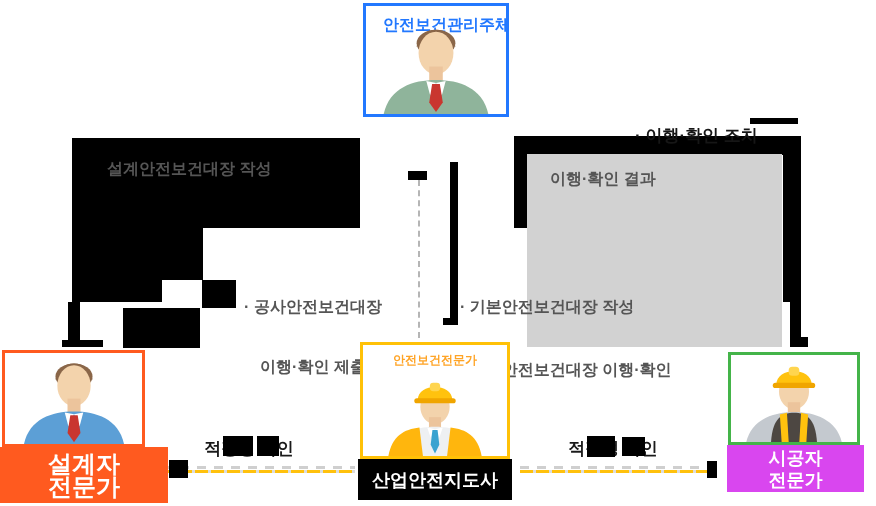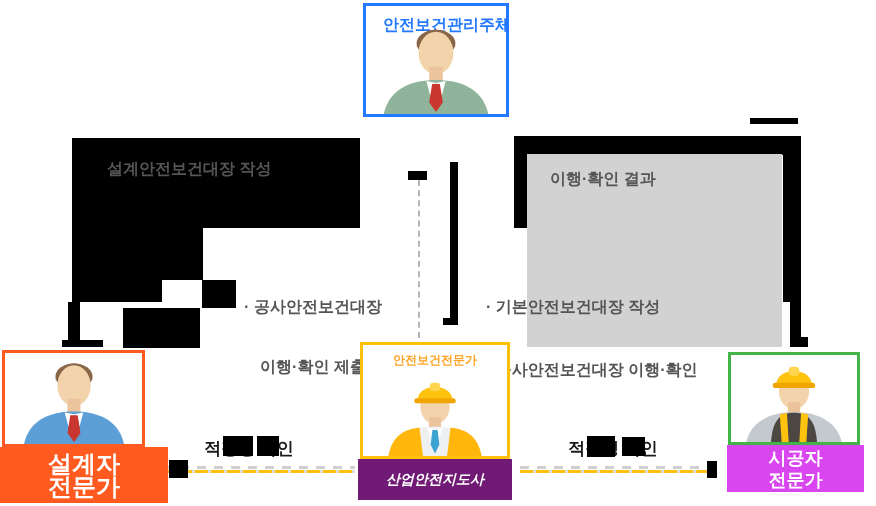--- a/index.html
+++ b/index.html
@@ -48,27 +48,28 @@
   <div class="frag" style="left:783px;top:155px;width:18px;height:147px;"></div>
   <div class="frag" style="left:790px;top:302px;width:11px;height:35px;"></div>
   <div class="frag" style="left:790px;top:337px;width:18px;height:10px;"></div>
 
   <div class="gray-panel"></div>
   <div class="lbl" style="left:550px;top:169px;">이행·확인 결과</div>
 
   <div class="lbl" style="left:107px;top:159px;">설계안전보건대장 작성</div>
 
   <div class="lbl-dark" style="left:635px;top:78px;">
+    <div>· 이행·확인 조치</div>
   </div>
 
   <div class="lbl" style="left:233px;top:257px;width:160px;text-align:center;line-height:20px;">
     <div>· 공사안전보건대장</div>
     <div>이행·확인 제출</div>
   </div>
-  <div class="lbl" style="left:460px;top:254px;line-height:21px;margin-left:26px;">
+  <div class="lbl" style="left:460px;top:254px;line-height:21px;">
     <div>· 기본안전보건대장 작성</div>
     <div>· 공사안전보건대장 이행·확인</div>
   </div>
 
   <div class="vdash"></div>
 
   <div class="hline" style="left:163px;width:192px;">
     <div class="gdash"></div>
     <div class="ydash"></div>
   </div>
@@ -129,21 +130,21 @@
       <rect x="54" y="10" width="12" height="10" rx="4" fill="#ffd54f"></rect>
       <rect x="36" y="28" width="48" height="6" rx="3" fill="#f0a500"></rect>
       <path d="M6,95 C12,70 36,61 60,61 C84,61 108,70 114,95 Z" fill="#eef0f2"></path>
       <path d="M6,95 C10,72 24,64 42,62 L46,95 Z" fill="#ffb60d"></path>
       <path d="M114,95 C110,72 96,64 78,62 L74,95 Z" fill="#ffb60d"></path>
       <path d="M51,62 L60,64 L55,74 Z" fill="#ffffff"></path>
       <path d="M69,62 L60,64 L65,74 Z" fill="#ffffff"></path>
       <path d="M57,65 L63,65 L65,82 L60,92 L55,82 Z" fill="#3aa3d0"></path>
     </svg>
   </div>
-  <div class="banner" style="left:358px;top:459px;width:154px;height:41px;background:#701a75;font-size:14px;font-style:italic;">
+  <div class="banner" style="left:358px;top:459px;width:154px;height:41px;background:#000000;font-size:18px;">
     <div>산업안전지도사</div>
   </div>
 
   <div class="entity-box" style="left:728px;top:352px;width:132px;height:93px;border-color:#44b449;">
     <svg class="person" width="116" height="84" viewBox="0 0 120 95">
       <ellipse cx="60" cy="38" rx="17" ry="20" fill="#f3d3ac"></ellipse>
       <rect x="53" y="50" width="14" height="14" fill="#ecc49c"></rect>
       <path d="M40,30 C40,10 80,10 80,30 Z" fill="#ffc20e"></path>
       <rect x="54" y="10" width="12" height="10" rx="4" fill="#ffd54f"></rect>
       <rect x="36" y="28" width="48" height="6" rx="3" fill="#f0a500"></rect>

